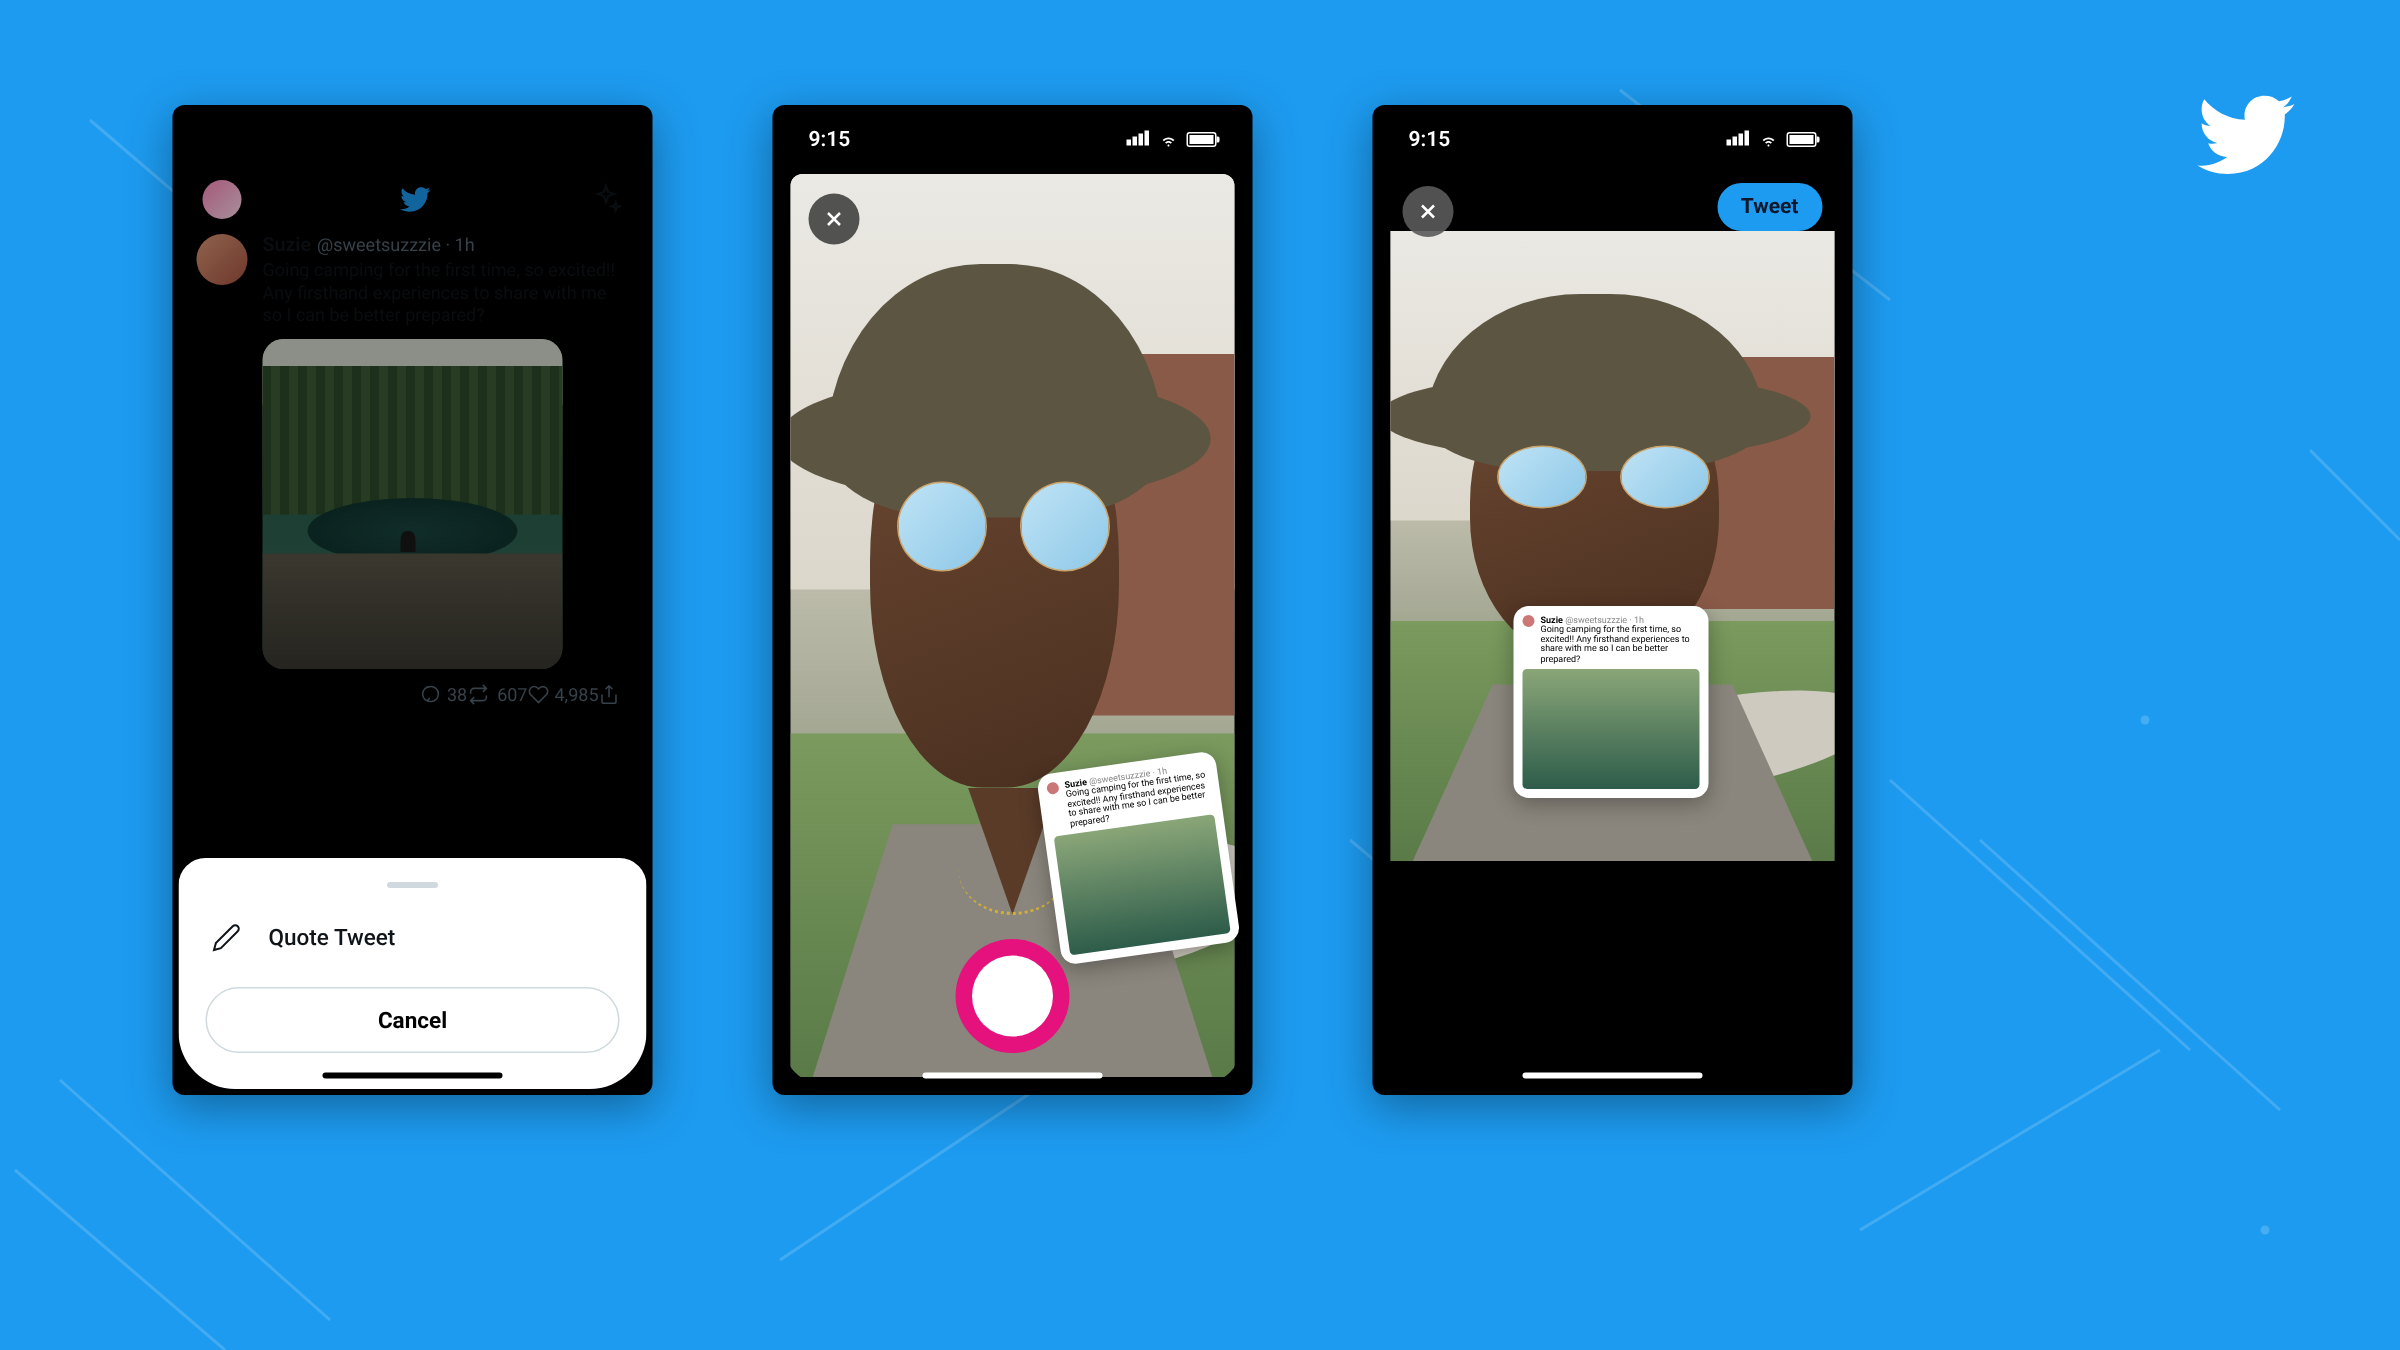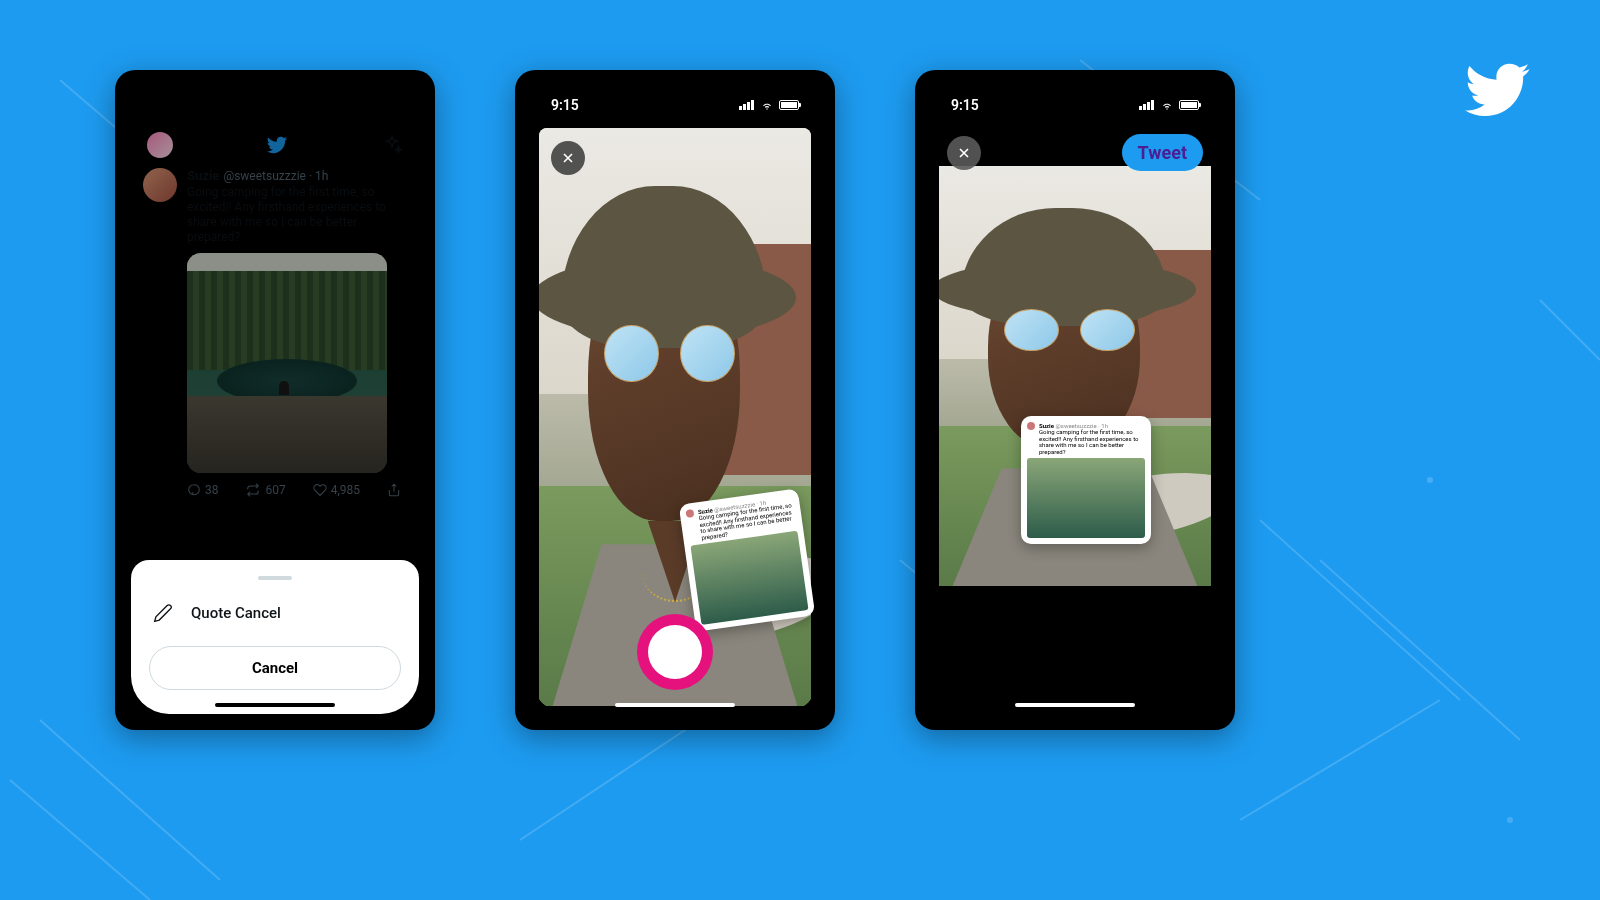--- a/index.html
+++ b/index.html
@@ -12,23 +12,23 @@
     overflow: hidden;
   }
   
   .texture { position:absolute; inset:0; pointer-events:none; opacity:.18; }
 
   .logo-corner { position:absolute; top:55px; right:60px; width:85px; height:70px; fill:#fff; }
 
   .phones { display:flex; gap:80px; position:absolute; left:115px; top:70px; }
 
   .phone {
-    width: 320px; height: 660px; background:#000; border-radius:20px;
+    width: 320px; height: 660px; background:#000; border-radius:8px;
     position:relative; box-shadow: 0 8px 30px rgba(0,0,0,.35);
-    padding:16px;
+    padding:4px;
   }
   .phone .screen {
     width:100%; height:100%; background:#000; border-radius:38px; overflow:hidden; position:relative;
   }
   .notch { position:absolute; top:0; left:50%; transform:translateX(-50%); width:140px; height:24px; background:#000; border-bottom-left-radius:16px; border-bottom-right-radius:16px; z-index:50; }
   .home-ind { position:absolute; bottom:7px; left:50%; transform:translateX(-50%); width:120px; height:4px; border-radius:3px; z-index:60; }
 
   .status-bar { position:absolute; top:0; left:0; right:0; height:38px; display:flex; justify-content:space-between; align-items:center; padding:0 20px; font-size:14px; font-weight:600; z-index:40; }
   .status-ic { display:flex; gap:5px; align-items:center; }
 
@@ -41,21 +41,21 @@
   .p1-header .sparkle { width:22px; height:22px; }
 
   .tweet-card { position:absolute; top:82px; left:12px; right:12px; }
   .tweet-head { display:flex; gap:10px; }
   .tweet-av { width:34px; height:34px; border-radius:50%; background:linear-gradient(135deg,#d97,#a54); flex:none; }
   .tweet-body { font-size:12px; color:#0f1419; }
   .tweet-name { font-weight:700; font-size:13px; }
   .tweet-handle { color:#536471; font-weight:400; font-size:12px; margin-left:4px; }
   .tweet-text { margin-top:2px; line-height:1.25; }
   .tweet-img { margin-top:8px; width:200px; height:220px; border-radius:14px; margin-left:44px; background:linear-gradient(180deg,#9db88e 0%, #2c5f4e 50%, #3a6d5c 100%); position:relative; overflow:hidden; }
-  .tweet-actions { display:flex; justify-content:space-between; margin-top:10px; padding:0 6px 0 44px; color:#536471; font-size:12px; align-items:center; }
+  .tweet-actions { display:flex; justify-content:flex-end; margin-top:10px; padding:0 6px 0 44px; color:#536471; font-size:12px; align-items:center; }
   .tweet-actions span{ display:flex; align-items:center; gap:4px; }
 
   .sheet {
     position:absolute; bottom:0; left:0; right:0; background:#fff;
     border-top-left-radius:18px; border-top-right-radius:18px; z-index:30;
     padding:16px 18px 24px;
   }
   .sheet .grab { width:34px; height:4px; background:#cfd9de; border-radius:3px; margin:0 auto 10px; }
   .sheet-item { display:flex; align-items:center; gap:18px; padding:13px 4px; font-size:15px; color:#0f1419; font-weight:500; }
   .sheet-item svg{ width:20px; height:20px; stroke:#0f1419; fill:none; stroke-width:1.6; }
@@ -64,21 +64,21 @@
   
   .cam-wrap { position:absolute; inset:0; background:#000; }
   .cam-photo { position:absolute; background:linear-gradient(180deg,#e8e6e0 0%, #d4cec2 30%, #6b7a5a 100%); border-radius:8px; overflow:hidden; }
   .p2 .cam-photo { top:42px; left:8px; right:8px; bottom:8px; }
   .p3 .cam-photo { top:80px; left:8px; right:8px; height:420px; border-radius:0; }
 
   .close-btn { position:absolute; top:55px; left:20px; width:34px; height:34px; border-radius:50%; background:rgba(55,55,55,.85); display:flex; align-items:center; justify-content:center; z-index:30; }
   .p3 .close-btn { top:50px; left:16px; background:rgba(90,90,90,.9); }
   .close-btn svg{ width:16px; height:16px; stroke:#fff; stroke-width:2.5; }
 
-  .tweet-btn { position:absolute; top:48px; right:16px; background:#1d9bf0; color:#4c1d95; font-weight:700; font-size:18px; padding:8px 16px; border-radius:20px; z-index:30; }
+  .tweet-btn { position:absolute; top:48px; right:16px; background:#1d9bf0; color:#0f172a; font-weight:700; font-size:14px; padding:8px 16px; border-radius:20px; z-index:30; }
 
   .record-btn { position:absolute; bottom:24px; left:50%; transform:translateX(-50%); width:76px; height:76px; border-radius:50%; background:#e5127d; display:flex; align-items:center; justify-content:center; z-index:30; }
   .record-btn::after{ content:""; width:54px; height:54px; border-radius:50%; background:#fff; }
 
   .mini-tweet { position:absolute; background:#fff; border-radius:10px; padding:6px; font-size:6px; box-shadow:0 4px 14px rgba(0,0,0,.3); z-index:25; }
   .p2 .mini-tweet { right:12px; bottom:90px; width:120px; transform:rotate(-8deg); }
   .p3 .mini-tweet { left:90px; top:330px; width:130px; }
   .mini-tweet .mh { display:flex; gap:4px; align-items:flex-start; }
   .mini-tweet .mav { width:8px; height:8px; border-radius:50%; background:#c77; flex:none; }
   .mini-img { margin-top:3px; width:100%; height:80px; background:linear-gradient(180deg,#8aa678,#2d5c4a); border-radius:3px; }
@@ -218,21 +218,21 @@
       </div>
 
       <div class="p1-dim"></div>
 
       <div class="sheet">
         <div class="grab"></div>
         <div class="sheet-item">
           <svg viewBox="0 0 24 24">
               <path d="M17 3a2.8 2.8 0 114 4L7.5 20.5 2 22l1.5-5.5L17 3z"></path>
             </svg>
-          <span>Quote Cancel</span>
+          <span>Quote Tweet</span>
         </div>
         <div class="cancel-btn"><span>Cancel</span></div>
       </div>
 
       <div class="home-ind" style="background:#000;"></div>
     </div>
   </div>
 
   <div class="phone p2">
     <div class="screen">

